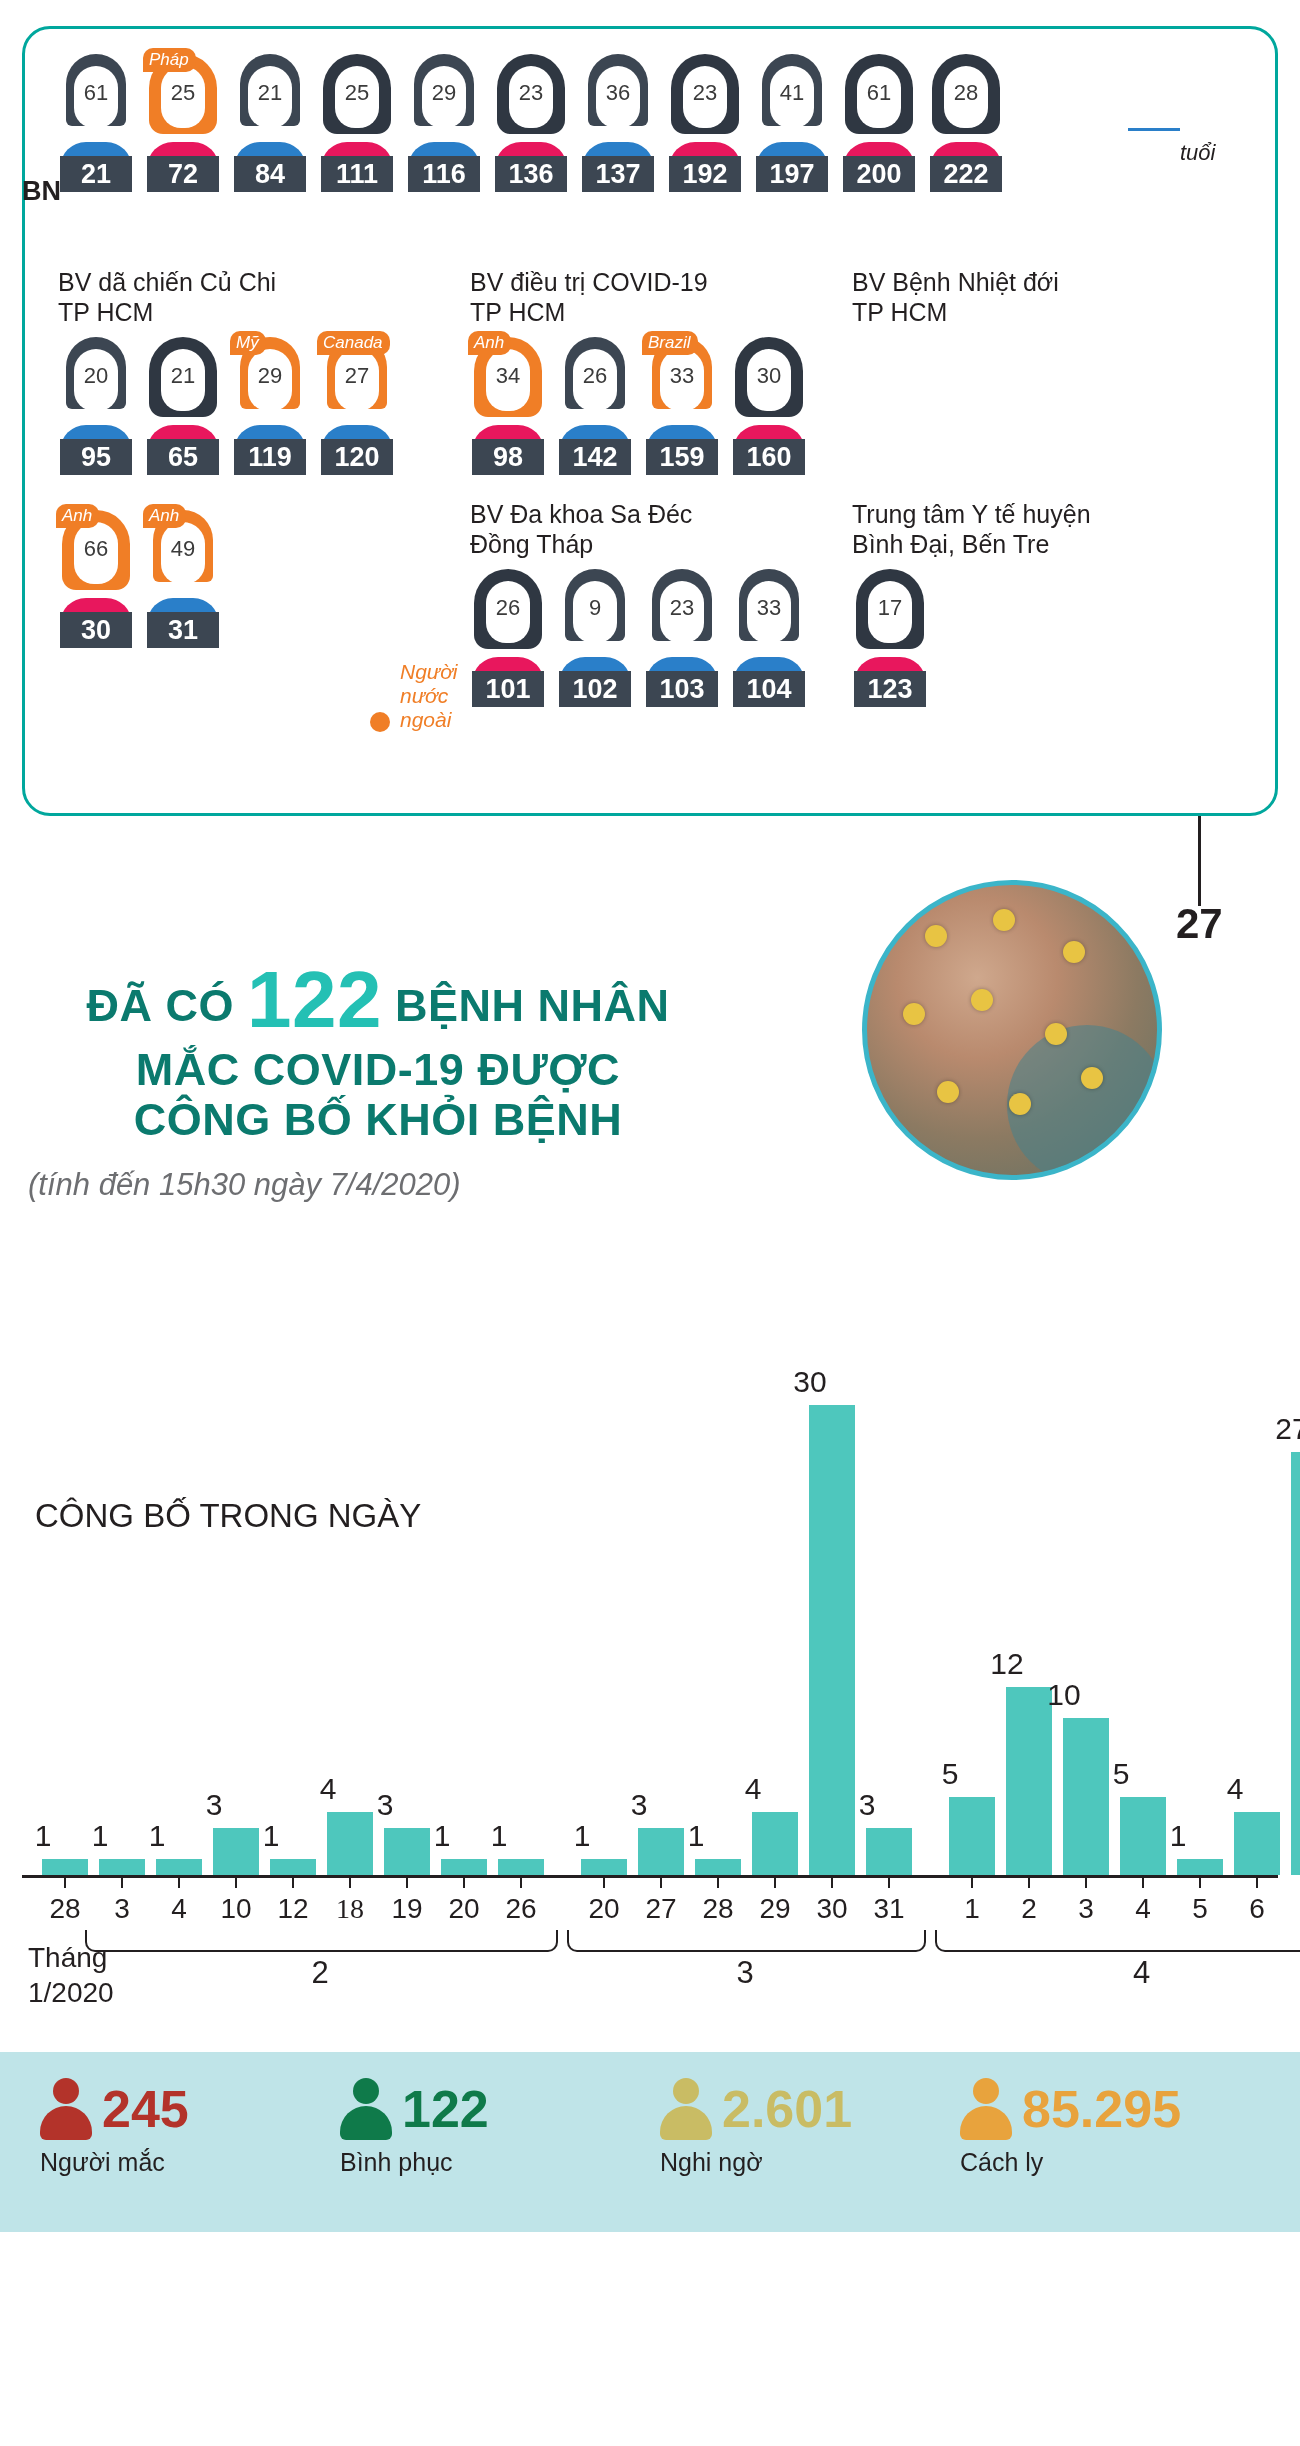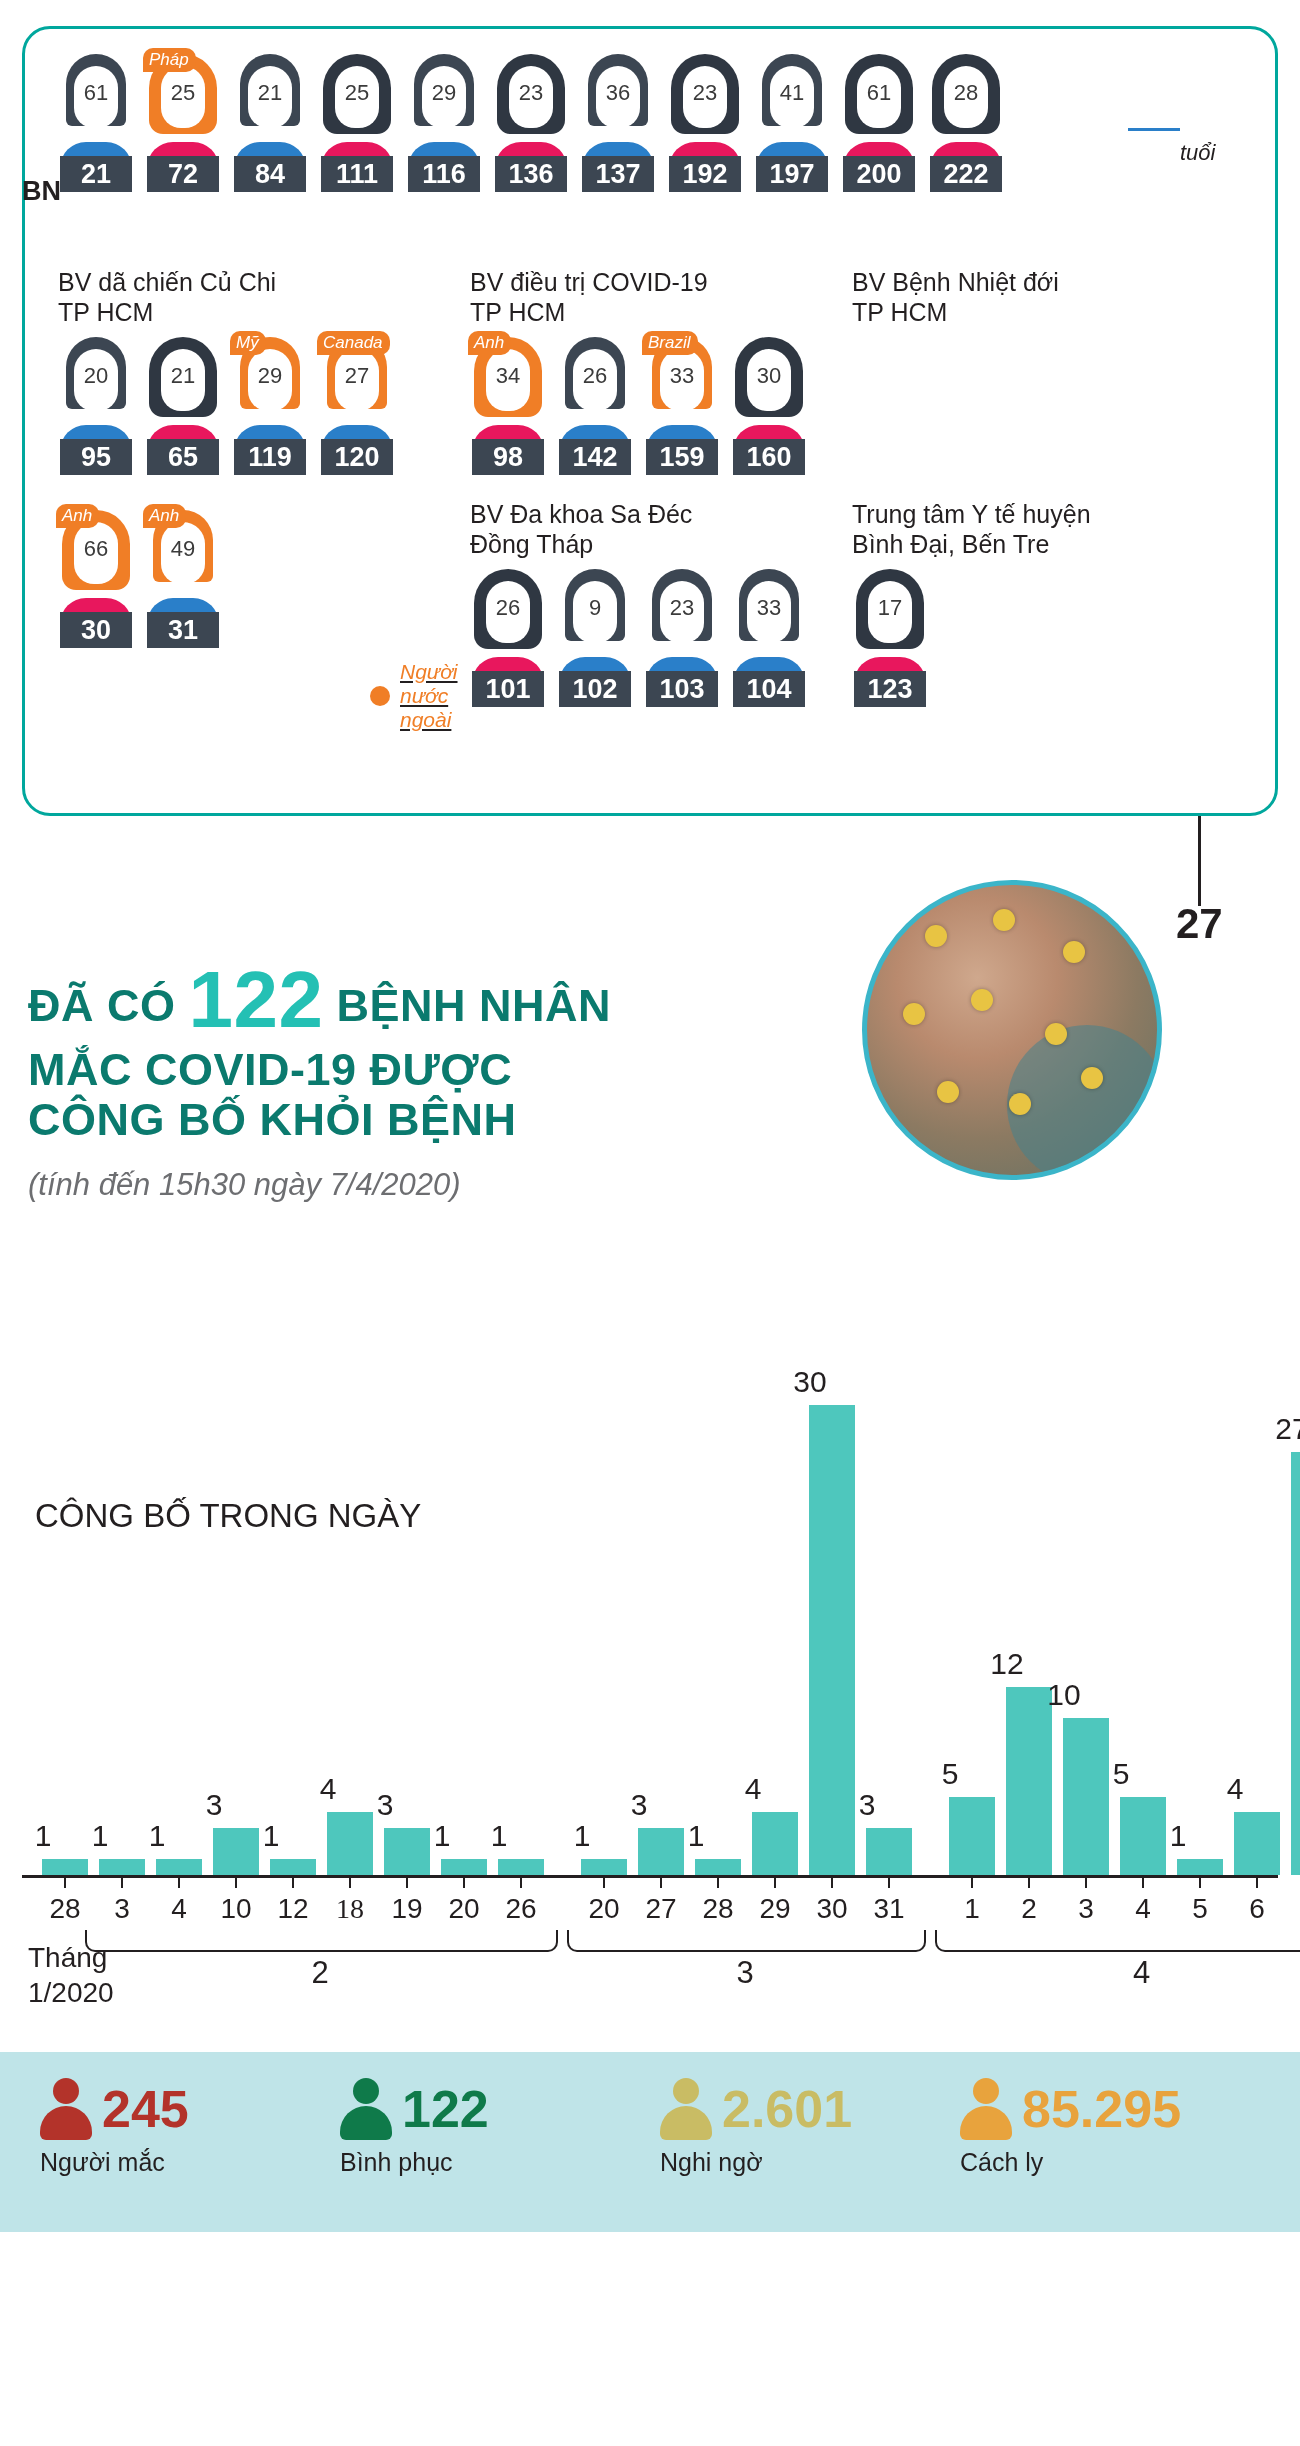--- a/index.html
+++ b/index.html
@@ -32,21 +32,21 @@
   .numbox{ position:absolute; left:2px; bottom:0; width:72px; height:36px; background:#3c4652;
            color:#fff; font-size:27px; font-weight:bold; display:flex; align-items:center;
            justify-content:center; z-index:3; }
   .bn-label{ position:absolute; font-size:27px; font-weight:bold; color:#231f20; }
   .tuoi{ position:absolute; font-size:22px; font-style:italic; color:#231f20; }
   .legend-dot{ width:20px; height:20px; border-radius:50%; background:#f07e26; display:inline-block; }
   .legend-text{ font-size:21px; font-style:italic; color:#f07e26; line-height:1.15; }
 
   
   .headline{ position:absolute; left:28px; top:955px; width:700px; }
-  .headline .l1{ font-size:45px; font-weight:bold; color:#0b7a6e; line-height:1.12; letter-spacing:.5px;}
+  .headline .l1{ font-size:45px; font-weight:bold; color:#0b7a6e; line-height:1.12; letter-spacing:.5px;text-align:center;}
   .big-num{ font-size:80px; font-weight:bold; color:#24c0b4; vertical-align:-6px; }
   .subtitle{ font-size:31px; font-style:italic; color:#6d6e71; margin-top:22px; }
 
   
   .virus{ position:absolute; left:862px; top:880px; width:300px; height:300px; border-radius:50%;
           border:5px solid #3bb5c9; overflow:hidden; background:radial-gradient(circle at 38% 32%, #cfa88d 0%, #b98a6e 30%, #8c7a62 60%, #5e6f63 100%); }
   .virus .sp{ position:absolute; width:22px; height:22px; border-radius:50%; background:#e8c443; box-shadow:0 0 4px rgba(0,0,0,.3);}
   .virus .teal{ position:absolute; right:-10px; bottom:-10px; width:160px; height:160px; border-radius:50%; background:rgba(70,130,140,.55); }
   .chart-caption{ position:absolute; left:35px; top:1495px; font-size:33px; color:#231f20; line-height:1.3; }
   .axis{ position:absolute; left:22px; top:1875px; width:1256px; height:3px; background:#231f20; }
@@ -415,21 +415,21 @@
           <div class="body-shape">
             <div class="shoulders" style="background: rgb(232, 23, 93);"></div>
             <div class="numbox">123</div>
           </div>
         </div>
       </div>
     </div>
     <div class="bn-label" style="left: 22px; top: 176px;">BN</div>
     <div class="tuoi" style="left: 1180px; top: 140px; text-align: center;">tuổi</div>
     <div style="position: absolute; left: 1128px; top: 128px; width: 52px; height: 3px; background: rgb(42, 127, 201);"></div>
-    <div style="position: absolute; left: 370px; top: 660px; display: flex; gap: 10px; align-items: center; text-decoration: underline;">
+    <div style="position: absolute; left: 370px; top: 660px; display: flex; gap: 10px; align-items: flex-end;">
       <span class="legend-dot"></span>
       <div class="legend-text">
         <div>Người</div>
         <div>nước</div>
         <div>ngoài</div>
       </div>
     </div>
   </div>
 
 <div class="headline">

